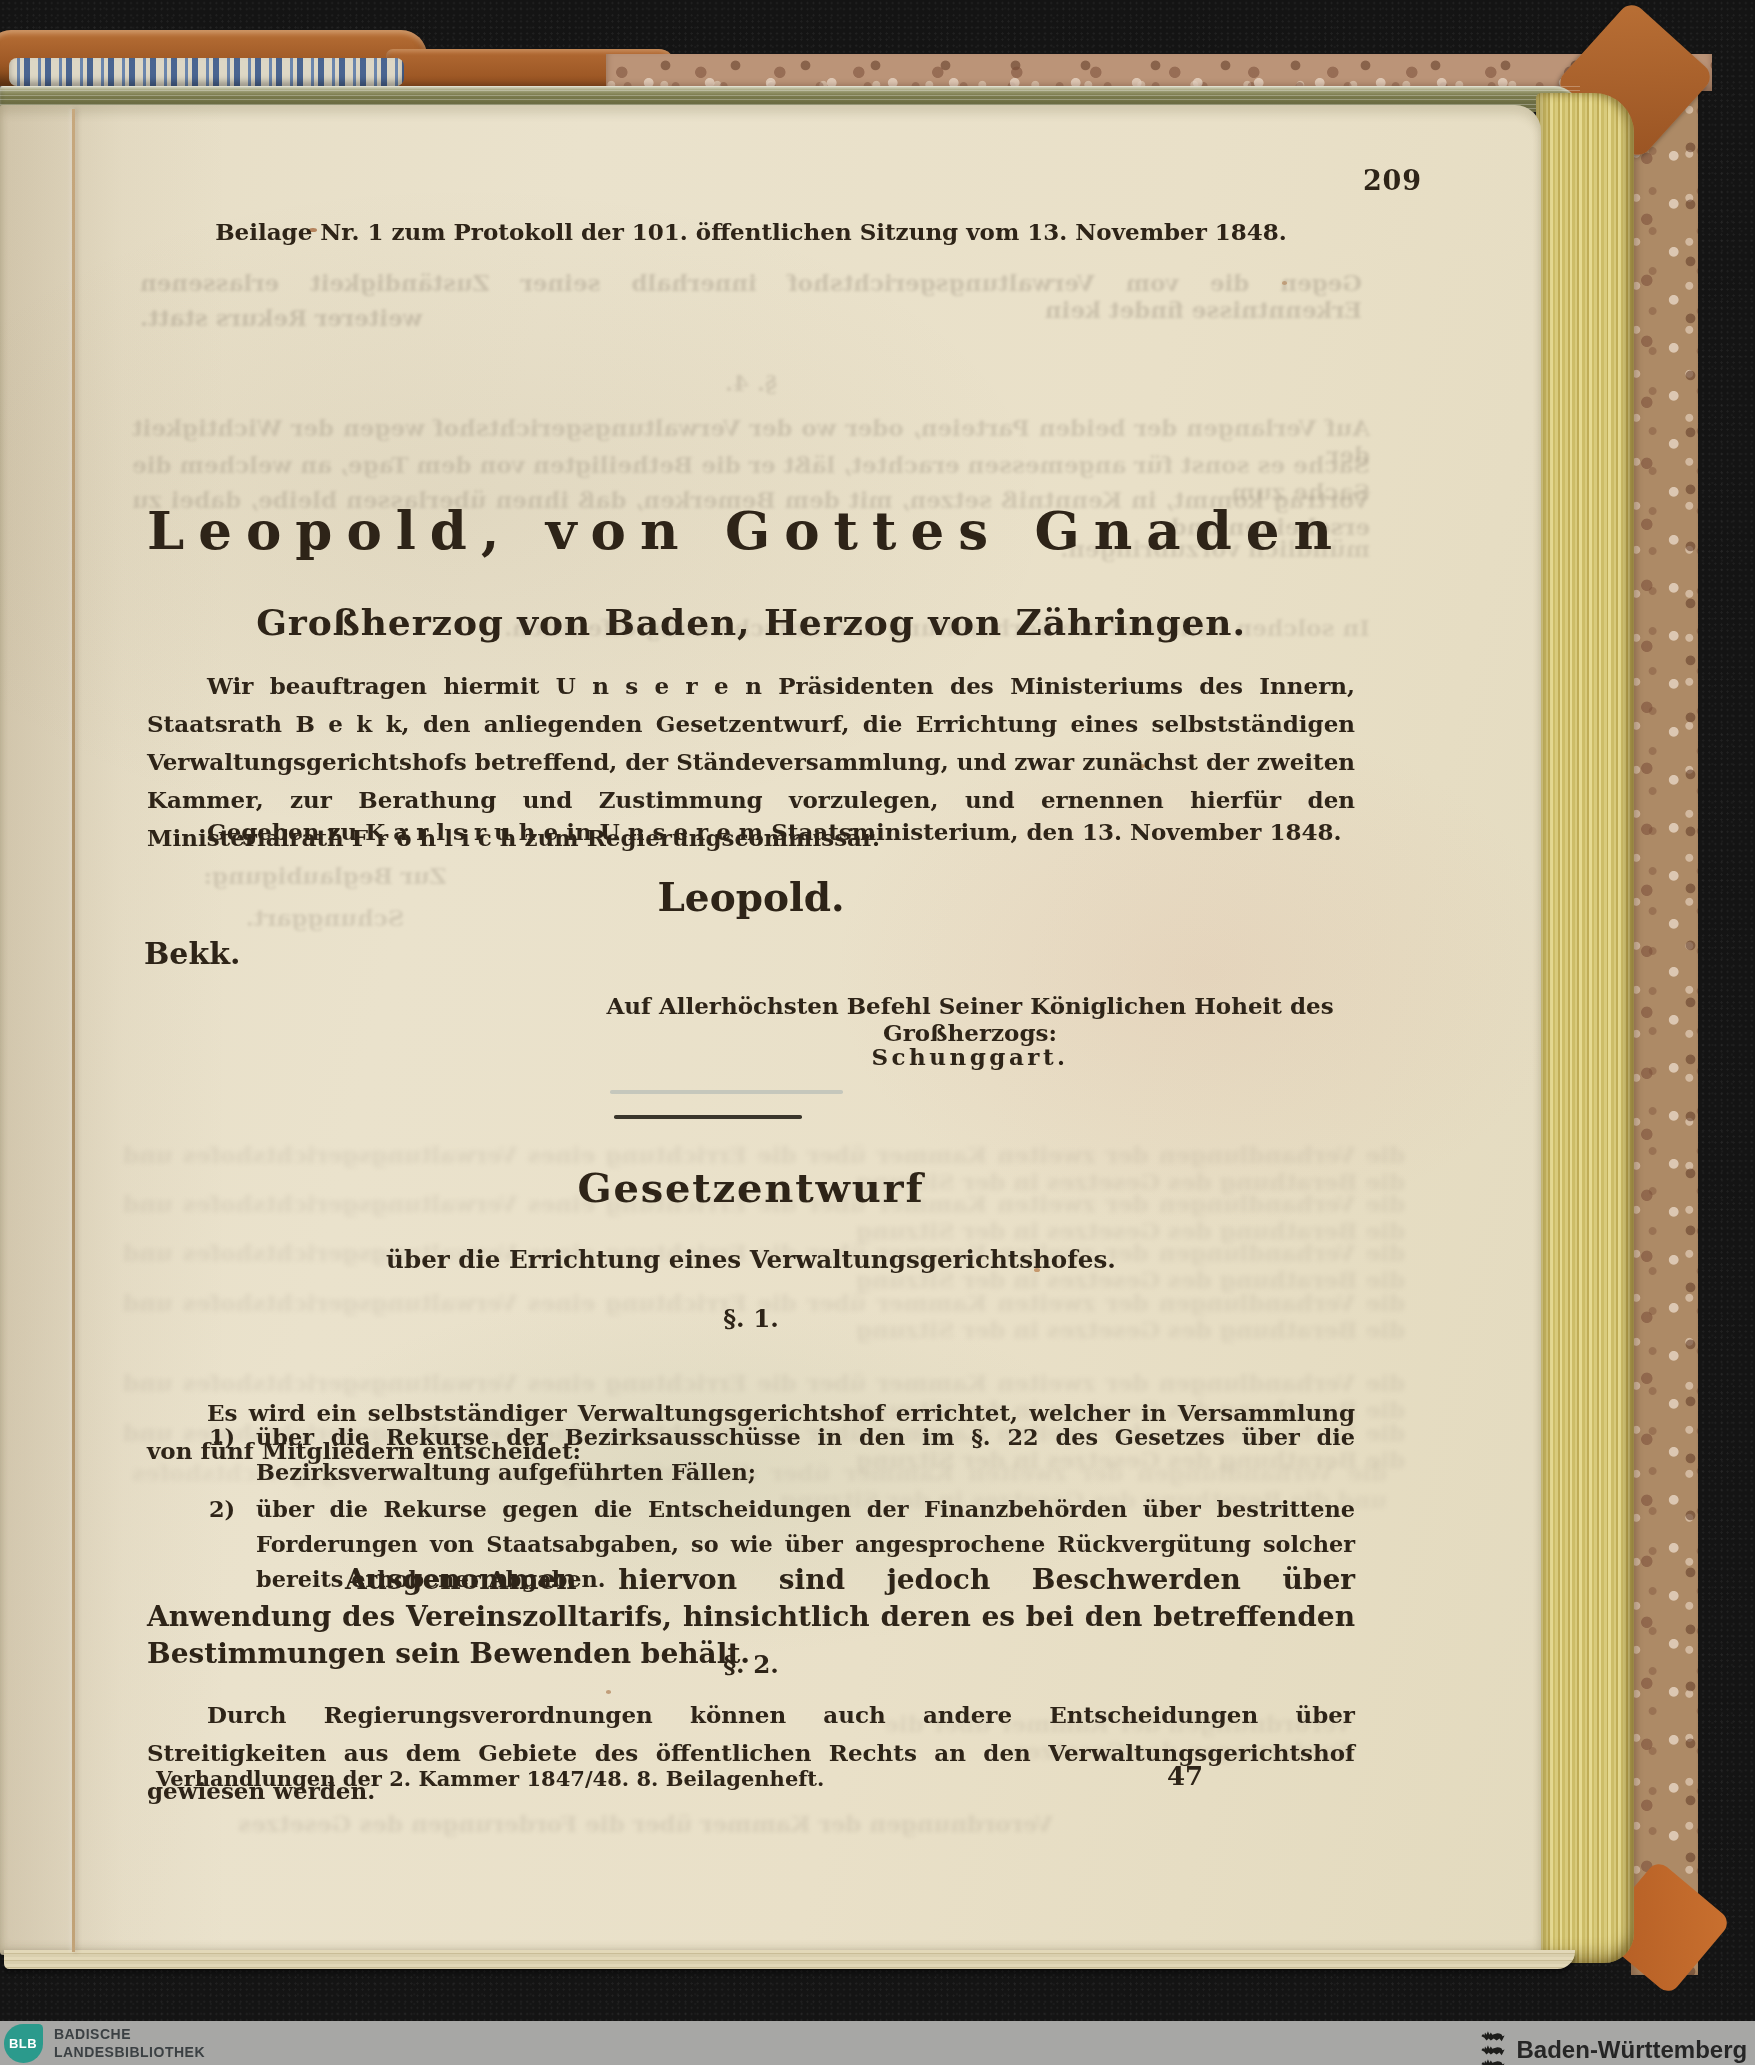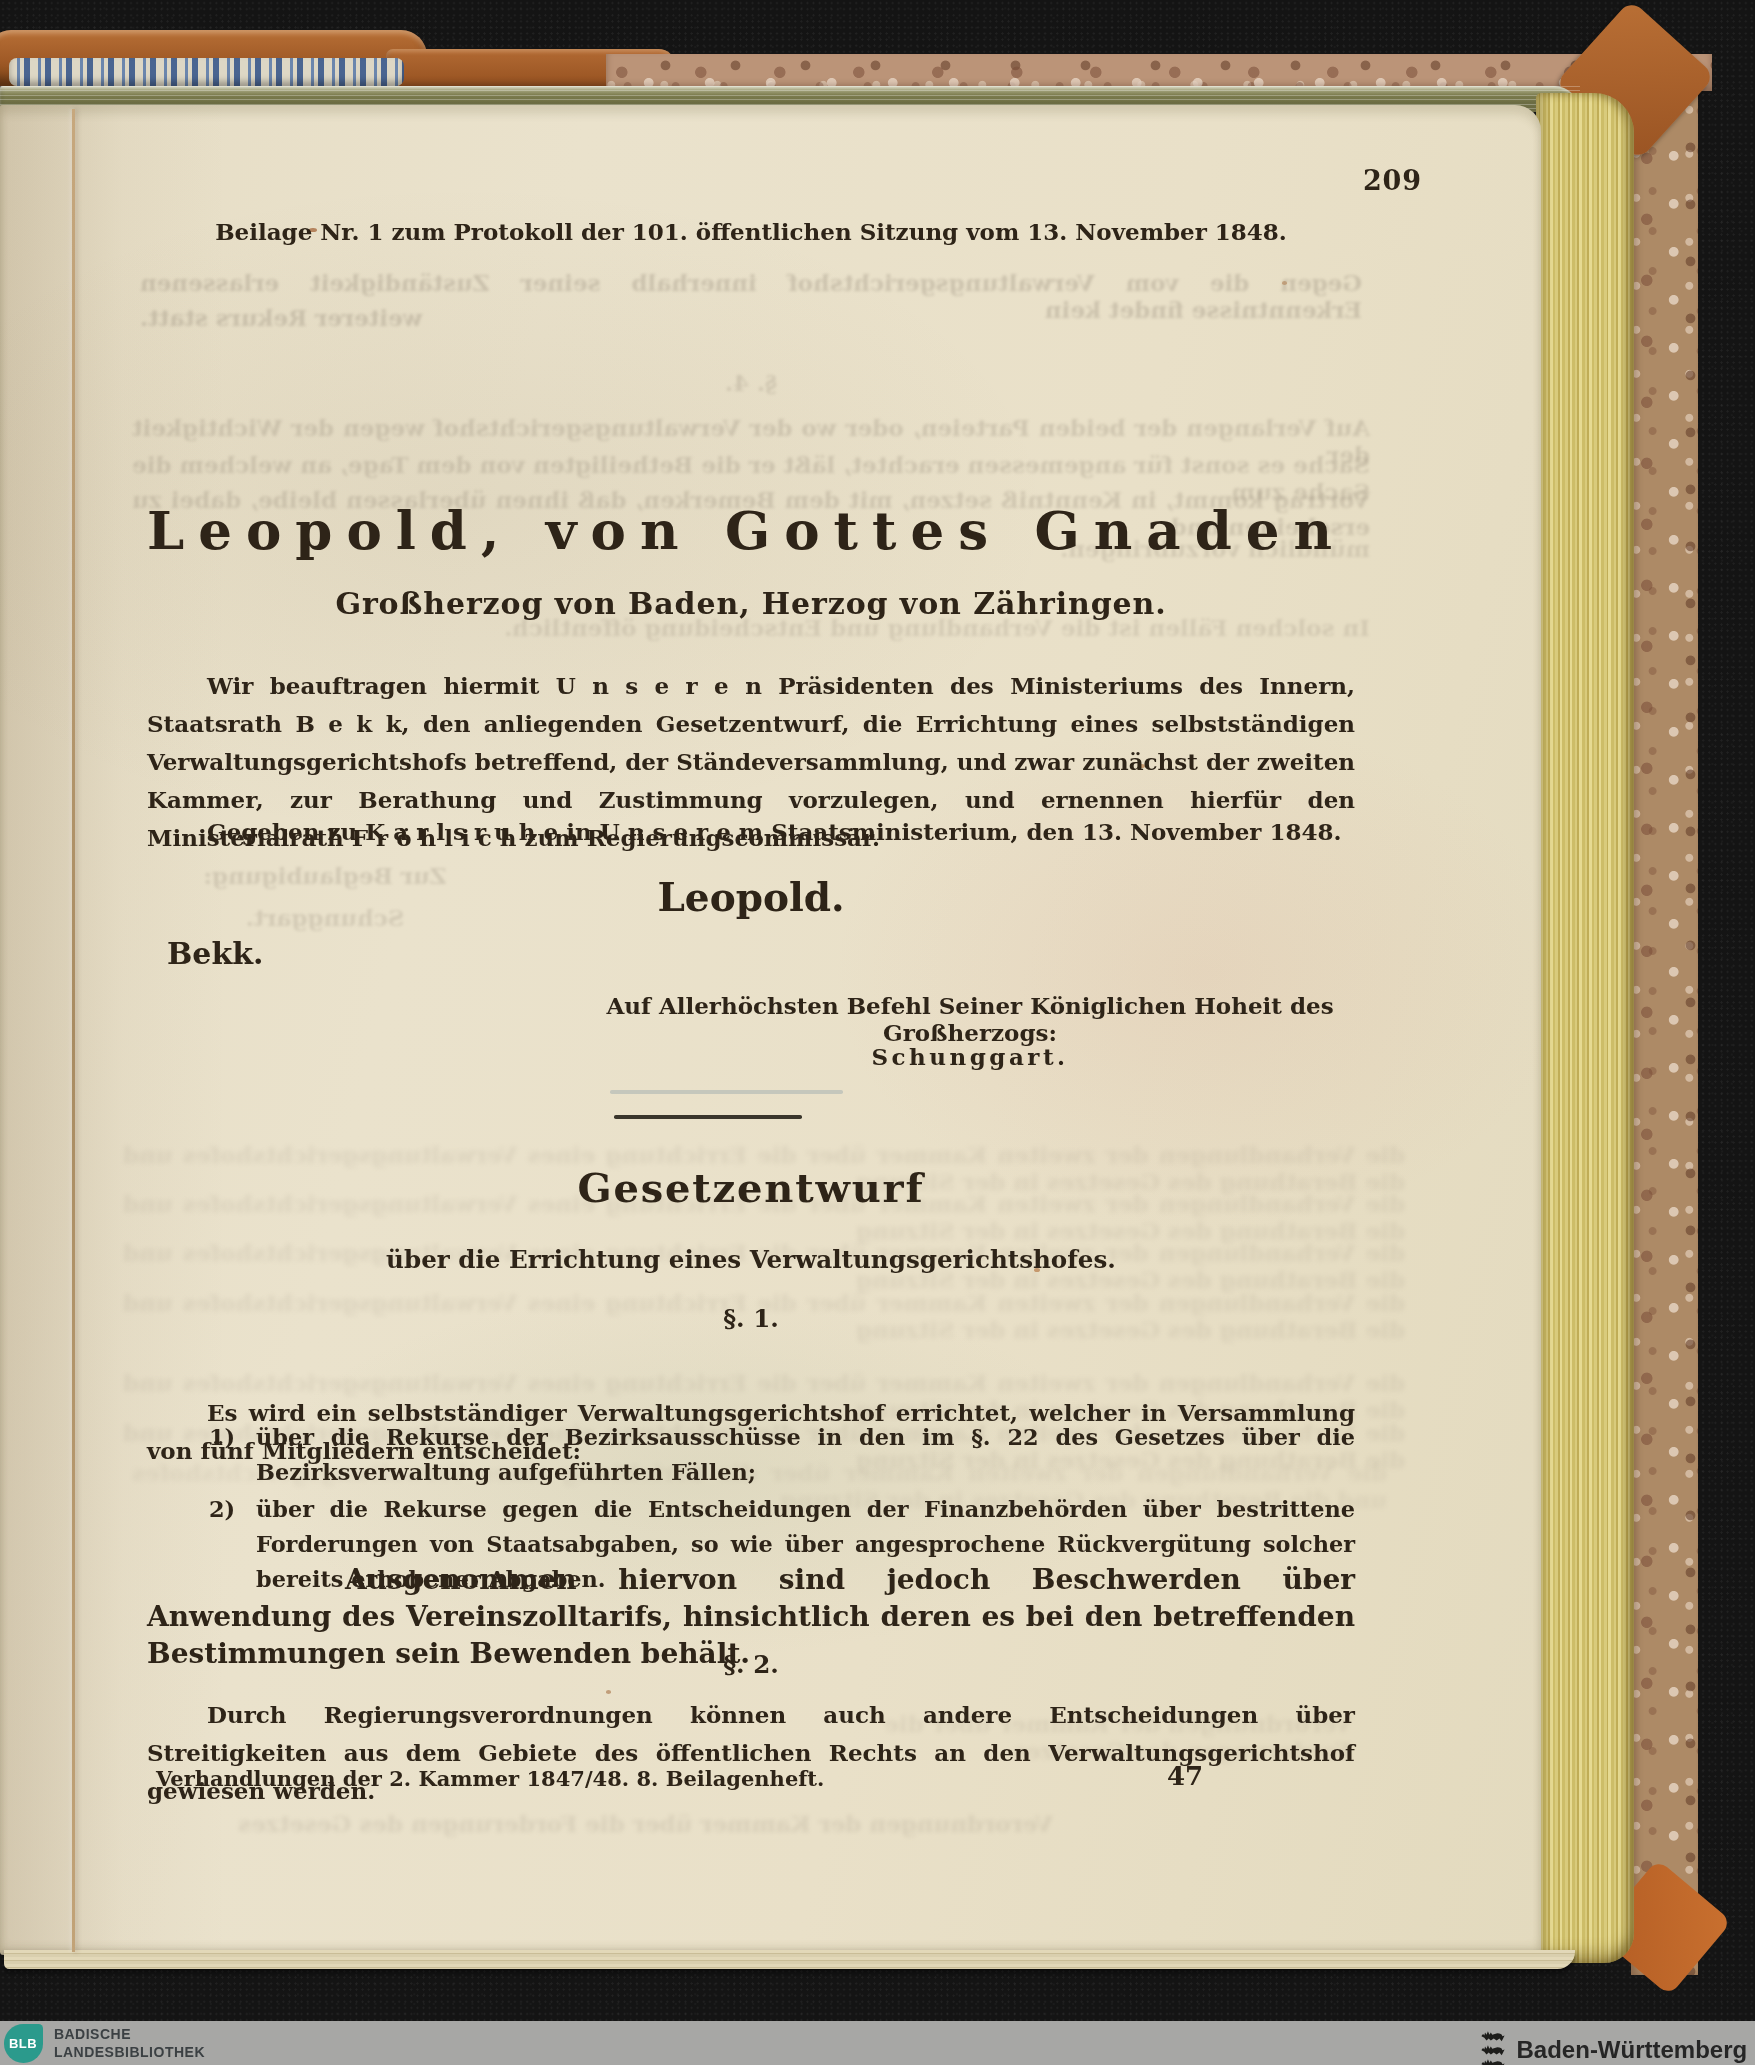--- a/index.html
+++ b/index.html
@@ -84,25 +84,25 @@
     border-radius:0 0 17.6px 5.3px; box-shadow:0 3.5px 5.3px rgba(0,0,0,.5); }
   .fleck { position:absolute; border-radius:50%; z-index:6; }
 
   
   .txt { position:absolute; z-index:7; color:#2e2418; font-weight:700; }
   .center { text-align:center; }
   .just { text-align:justify; }
   .folio   { left:1334px; top:165px; width:88px; font-size:27px; text-align:right; letter-spacing:0.9px; }
   .header  { left:147px;  top:218px; width:1208px; font-size:23px; }
   .title1  { left:88px;  top:499px; width:1317px; font-size:53px; letter-spacing:14px; }
-  .title2  { left:147px;  top:586px; width:1208px; font-size:30px; letter-spacing:0.9px; }
+  .title2  { left:147px;  top:601px; width:1208px; font-size:36px; letter-spacing:0.9px; }
   .bodyp   { left:147px;  top:667px; width:1208px; font-size:23px; line-height:38px; text-indent:60px; }
   .dateline{ left:147px;  top:818px; width:1208px; font-size:23px; padding-left:60px; }
   .leopold { left:147px;  top:874px; width:1208px; font-size:39px; }
-  .bekk    { left:167px;  top:936px; width:263px; font-size:30px; }
+  .bekk    { left:144px;  top:936px; width:263px; font-size:30px; }
   .attest1 { left:553px;  top:992px; width:834px; font-size:23px; text-align:center; }
   .attest2 { left:553px;  top:1043px; width:834px; font-size:23px; text-align:center; letter-spacing:3.5px; }
   .rule-faint { position:absolute; left:610px; top:1090px; width:233px; height:3.5px; z-index:7;
     background:#b2bab6; opacity:.65; border-radius:1.8px; filter:blur(0.5px); }
   .rule-dark  { position:absolute; left:614px; top:1115px; width:188px; height:3.5px; z-index:7;
     background:#3a362c; border-radius:1.8px; }
   .lawtitle{ left:147px;  top:1164px; width:1208px; font-size:40px; letter-spacing:1.8px; }
   .lawsub  { left:147px;  top:1245px; width:1208px; font-size:24.6px; }
   .s1head  { left:147px;  top:1304px; width:1208px; font-size:24.6px; }
   .s1intro { left:147px;  top:1350px; width:1208px; font-size:23px; line-height:38px; text-indent:60px;margin-top:44px; }

